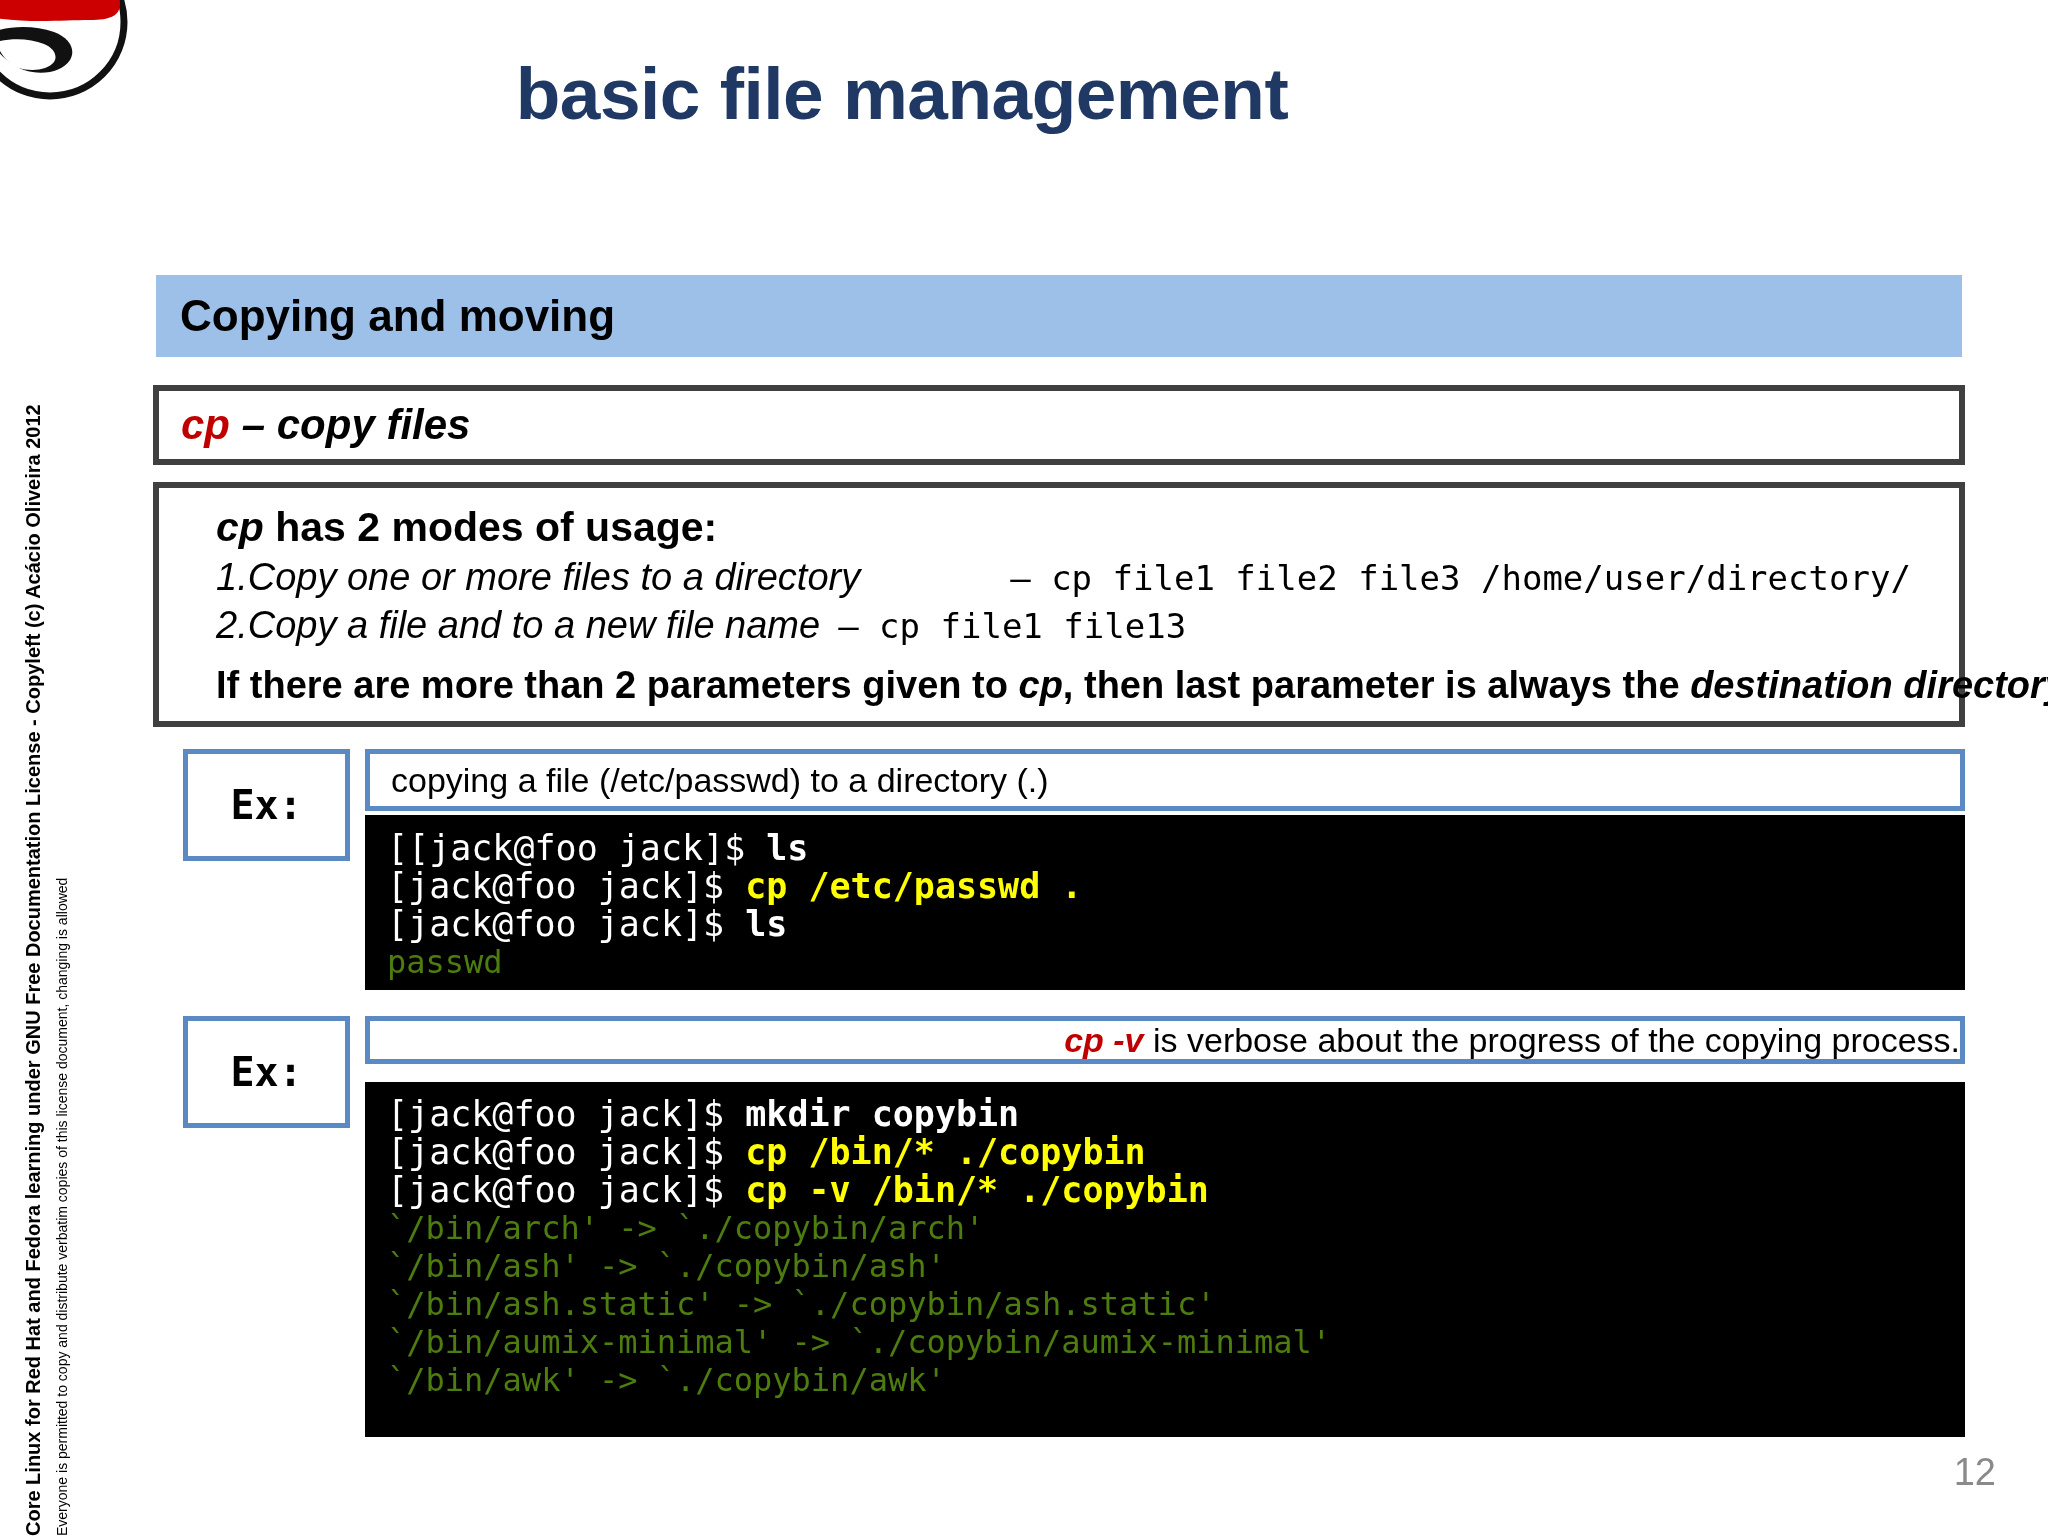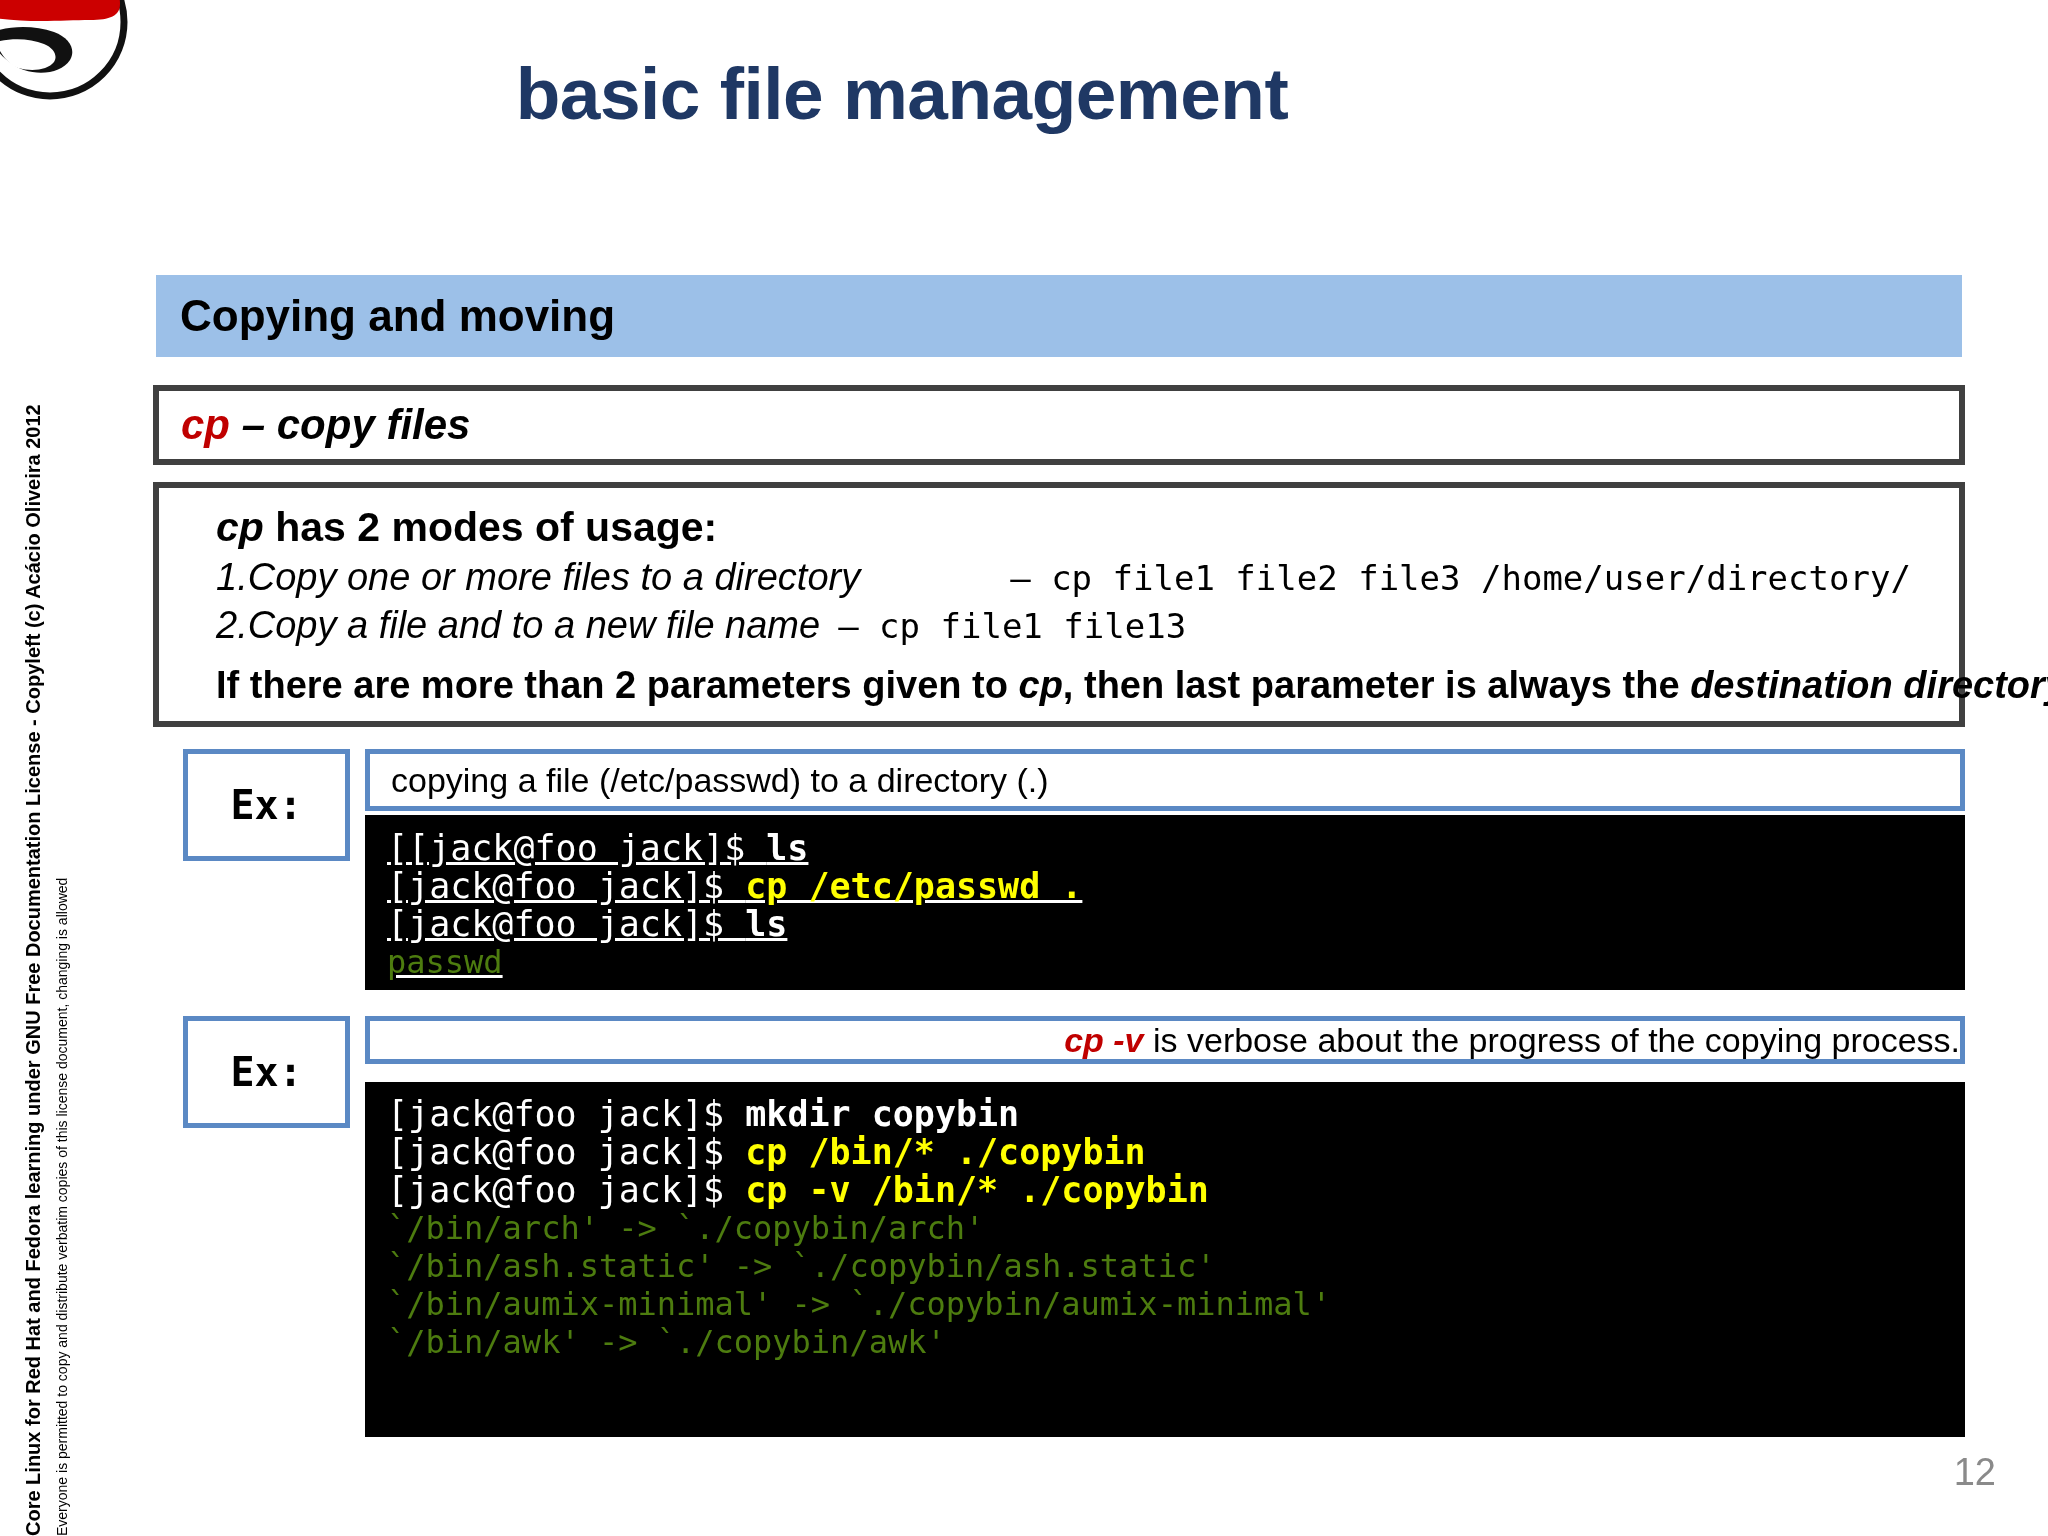--- a/index.html
+++ b/index.html
@@ -177,21 +177,21 @@
 
   
   .terminal {
     position: absolute;
     background: #000000;
     color: #ffffff;
     font-family: "DejaVu Sans Mono", "Liberation Mono", monospace;
     box-sizing: border-box;
     overflow: hidden;
   }
-  #terminal-1 { left: 365px; top: 815px; width: 1600px; height: 175px; text-decoration: underline; }
+  #terminal-1 { left: 365px; top: 815px; width: 1600px; height: 175px; }
   #terminal-2 { left: 365px; top: 1082px; width: 1600px; height: 355px; }
 
   .term-line {
     font-size: 35px;
     line-height: 38px;
     white-space: pre;
     padding-left: 22px;
   }
   #terminal-1 .term-line:first-child { padding-top: 14px; }
   #terminal-2 .term-line:first-child { padding-top: 13px; }
@@ -308,20 +308,21 @@
 
 <div id="caption-2" class="caption-box">
   <span class="cap-text"><span class="cmd-red">cp -v</span><span> is verbose about the progress of the copying process.</span></span>
 </div>
 
 <div id="terminal-2" class="terminal">
   <div class="term-line"><span class="tok-prompt">[jack@foo jack]$ </span><span class="tok-cmd-white">mkdir copybin</span></div>
   <div class="term-line"><span class="tok-prompt">[jack@foo jack]$ </span><span class="tok-cmd-yellow">cp /bin/* ./copybin</span></div>
   <div class="term-line"><span class="tok-prompt">[jack@foo jack]$ </span><span class="tok-cmd-yellow">cp -v /bin/* ./copybin</span></div>
   <div class="term-line out"><span class="tok-out">`/bin/arch' -&gt; `./copybin/arch'</span></div>
+  <div class="term-line out"><span class="tok-out">`/bin/ash' -&gt; `./copybin/ash'</span></div>
   <div class="term-line out"><span class="tok-out">`/bin/ash.static' -&gt; `./copybin/ash.static'</span></div>
   <div class="term-line out"><span class="tok-out">`/bin/aumix-minimal' -&gt; `./copybin/aumix-minimal'</span></div>
   <div class="term-line out"><span class="tok-out">`/bin/awk' -&gt; `./copybin/awk'</span></div>
 </div>
 
 <div id="sidebar">
   <div class="rot" id="sidebar-line-main">Core Linux for Red Hat and Fedora learning under GNU Free Documentation License  -  Copyleft (c) Acácio Oliveira 2012</div>
   <div class="rot" id="sidebar-line-sub">Everyone is permitted to copy and distribute verbatim copies of this license document, changing is allowed</div>
 </div>
 

